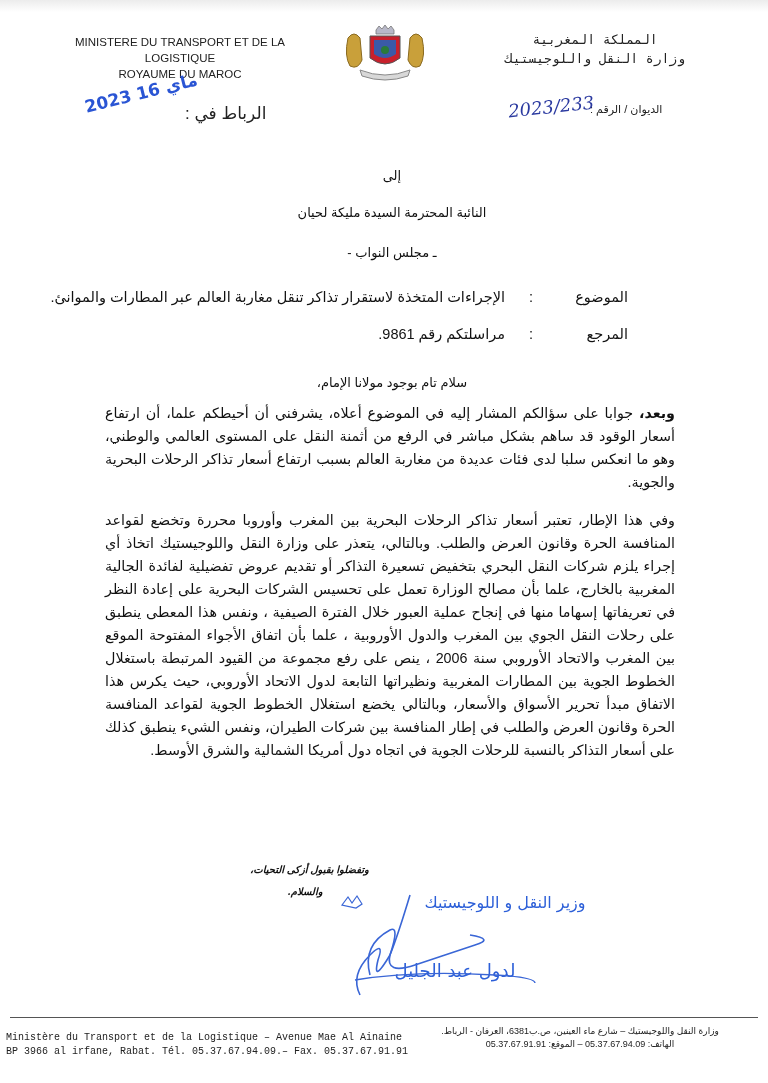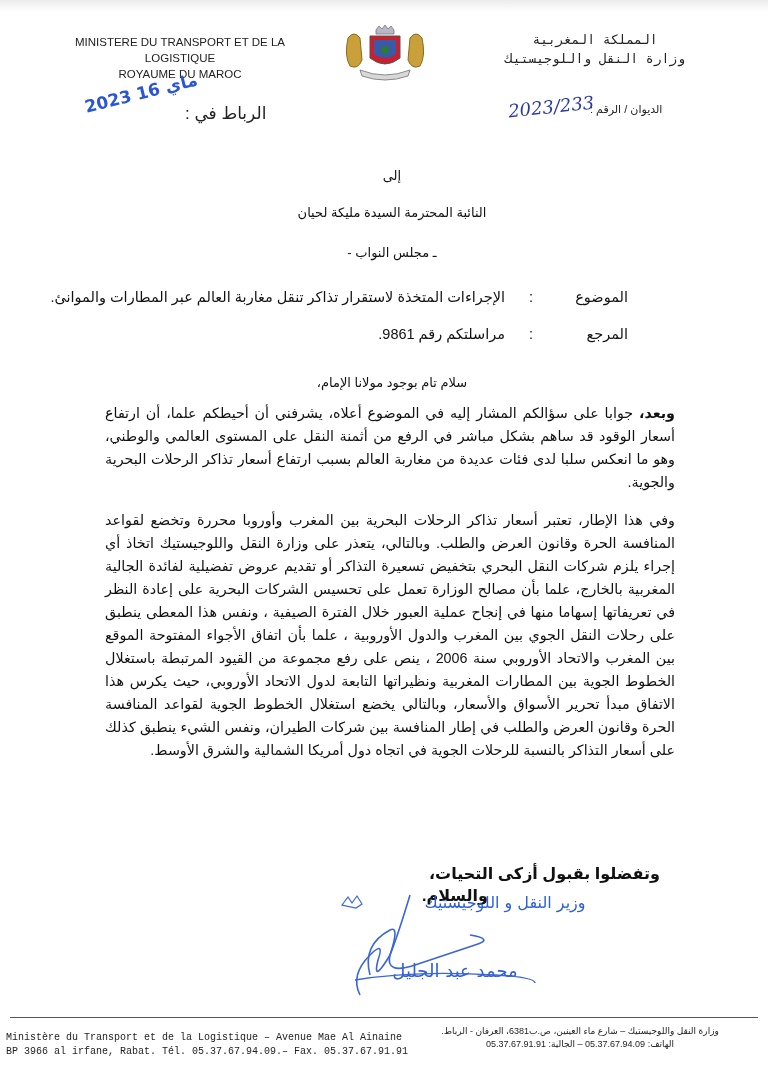--- a/index.html
+++ b/index.html
@@ -12,21 +12,21 @@
   .stamp-date { position: absolute; left: 85px; top: 97px; color: #2a55d4; font-family: "DejaVu Sans", sans-serif; font-weight: bold; font-size: 17px; transform: rotate(-14deg); transform-origin: left center; white-space: nowrap; }
   .ref-label { position: absolute; left: 590px; top: 103px; direction: rtl; font-size: 11px; color: #222; }
   .ref-num { position: absolute; left: 508px; top: 96px; color: #2b3aa0; font-family: "DejaVu Serif", serif; font-style: italic; font-size: 18px; transform: rotate(-6deg); }
   .center { position: absolute; left: 0; width: 768px; text-align: center; direction: rtl; font-weight: normal; font-size: 13px; padding-left: 8px; }
   .meta-row { position: absolute; right: 140px; direction: rtl; font-size: 14.5px; white-space: nowrap; }
   .meta-row .k { display: inline-block; width: 95px; }
   .meta-row .sep { display: inline-block; width: 28px; }
   .body-text { position: absolute; left: 105px; width: 570px; direction: rtl; text-align: justify; font-size: 14.3px; line-height: 23px; }
   .body-text p { margin: 0 0 15px 0; }
   .body-text b { font-weight: bold; }
-  .closing { position: absolute; left: 250px; width: 410px; direction: rtl; text-align: right; font-weight: bold; font-size: 16px; }
+  .closing { position: absolute; left: 250px; width: 410px; direction: rtl; text-align: left; font-weight: bold; font-size: 10px; font-style: italic; }
   .sig-title { position: absolute; left: 340px; top: 893px; width: 330px; direction: rtl; text-align: center; color: #2c5fd8; font-size: 16px; font-family: "DejaVu Sans", sans-serif; }
   .sig-name { position: absolute; left: 340px; top: 960px; width: 230px; direction: rtl; text-align: center; color: #2c5fd8; font-size: 18px; font-family: "DejaVu Sans", sans-serif; }
   .sig-svg { position: absolute; left: 330px; top: 880px; width: 260px; height: 130px; }
   .foot-line { position: absolute; left: 10px; top: 1017px; width: 748px; height: 1px; background: #555; }
   .foot-fr { position: absolute; left: 6px; top: 1031px; font-family: Liberation Mono, monospace; font-size: 10px; line-height: 14px; color: #222; white-space: nowrap; }
   .foot-ar { position: absolute; left: 440px; top: 1025px; width: 280px; direction: rtl; text-align: center; font-size: 9px; line-height: 13px; color: #222; }
 </style>
 </head>
 <body>
 
@@ -73,30 +73,30 @@
 
 <div class="body-text" style="top:402px;">
   <p><b>وبعد،</b><span> جوابا على سؤالكم المشار إليه في الموضوع أعلاه، يشرفني أن أحيطكم علما، أن ارتفاع أسعار الوقود قد ساهم بشكل مباشر في الرفع من أثمنة النقل على المستوى العالمي والوطني، وهو ما انعكس سلبا لدى فئات عديدة من مغاربة العالم بسبب ارتفاع أسعار تذاكر الرحلات البحرية والجوية.</span></p>
   <p>وفي هذا الإطار، تعتبر أسعار تذاكر الرحلات البحرية بين المغرب وأوروبا محررة وتخضع لقواعد المنافسة الحرة وقانون العرض والطلب. وبالتالي، يتعذر على وزارة النقل واللوجيستيك اتخاذ أي إجراء يلزم شركات النقل البحري بتخفيض تسعيرة التذاكر أو تقديم عروض تفضيلية لفائدة الجالية المغربية بالخارج، علما بأن مصالح الوزارة تعمل على تحسيس الشركات البحرية على إعادة النظر في تعريفاتها إسهاما منها في إنجاح عملية العبور خلال الفترة الصيفية ، ونفس هذا المعطى ينطبق على رحلات النقل الجوي بين المغرب والدول الأوروبية ، علما بأن اتفاق الأجواء المفتوحة الموقع بين المغرب والاتحاد الأوروبي سنة 2006 ، ينص على رفع مجموعة من القيود المرتبطة باستغلال الخطوط الجوية بين المطارات المغربية ونظيراتها التابعة لدول الاتحاد الأوروبي، حيث يكرس هذا الاتفاق مبدأ تحرير الأسواق والأسعار، وبالتالي يخضع استغلال الخطوط الجوية لقواعد المنافسة الحرة وقانون العرض والطلب في إطار المنافسة بين شركات الطيران، ونفس الشيء ينطبق كذلك على أسعار التذاكر بالنسبة للرحلات الجوية في اتجاه دول أمريكا الشمالية والشرق الأوسط.</p>
 </div>
 
 <div class="closing" style="top:864px;">وتفضلوا بقبول أزكى التحيات،</div>
 <div class="closing" style="top:886px; left:288px; width:200px;">والسلام.</div>
 
 <div class="sig-title">وزير النقل و اللوجيستيك</div>
-<div class="sig-name">محمد عبد الجليل</div>
+<div class="sig-name">لدول عبد الجليل</div>
 
 <svg class="sig-svg" viewBox="0 0 260 130">
   <path d="M30 115 q-10 -20 10 -40 q15 -15 8 5 q-6 25 12 -5 q8 -20 20 -60" fill="none" stroke="#3a66d6" stroke-width="1.6"></path>
   <path d="M40 95 q-8 -30 20 -45 q10 -5 0 25 q-5 20 25 10 q30 -10 60 -20 q20 -6 -5 -10" fill="none" stroke="#3a66d6" stroke-width="1.6"></path>
   <path d="M25 100 q60 -10 140 -5 q40 2 40 8" fill="none" stroke="#3a66d6" stroke-width="1.4"></path>
   <path d="M12 25 l6 -8 l4 6 l5 -7 l5 8 l-6 4z" fill="none" stroke="#3a66d6" stroke-width="1.2"></path>
 </svg>
 
 <div class="foot-line"></div>
 <div class="foot-fr">
   <div>Ministère du Transport et de la Logistique – Avenue Mae Al Ainaine</div>
   <div>BP 3966 al irfane, Rabat. Tél. 05.37.67.94.09.– Fax. 05.37.67.91.91</div>
 </div>
 <div class="foot-ar">
   <div>وزارة النقل واللوجيستيك – شارع ماء العينين، ص.ب6381، العرفان - الرباط.</div>
-  <div>الهاتف: 05.37.67.94.09 – الجالية: 05.37.67.91.91</div>
+  <div>الهاتف: 05.37.67.94.09 – الموقع: 05.37.67.91.91</div>
 </div>
 
 </body></html>

